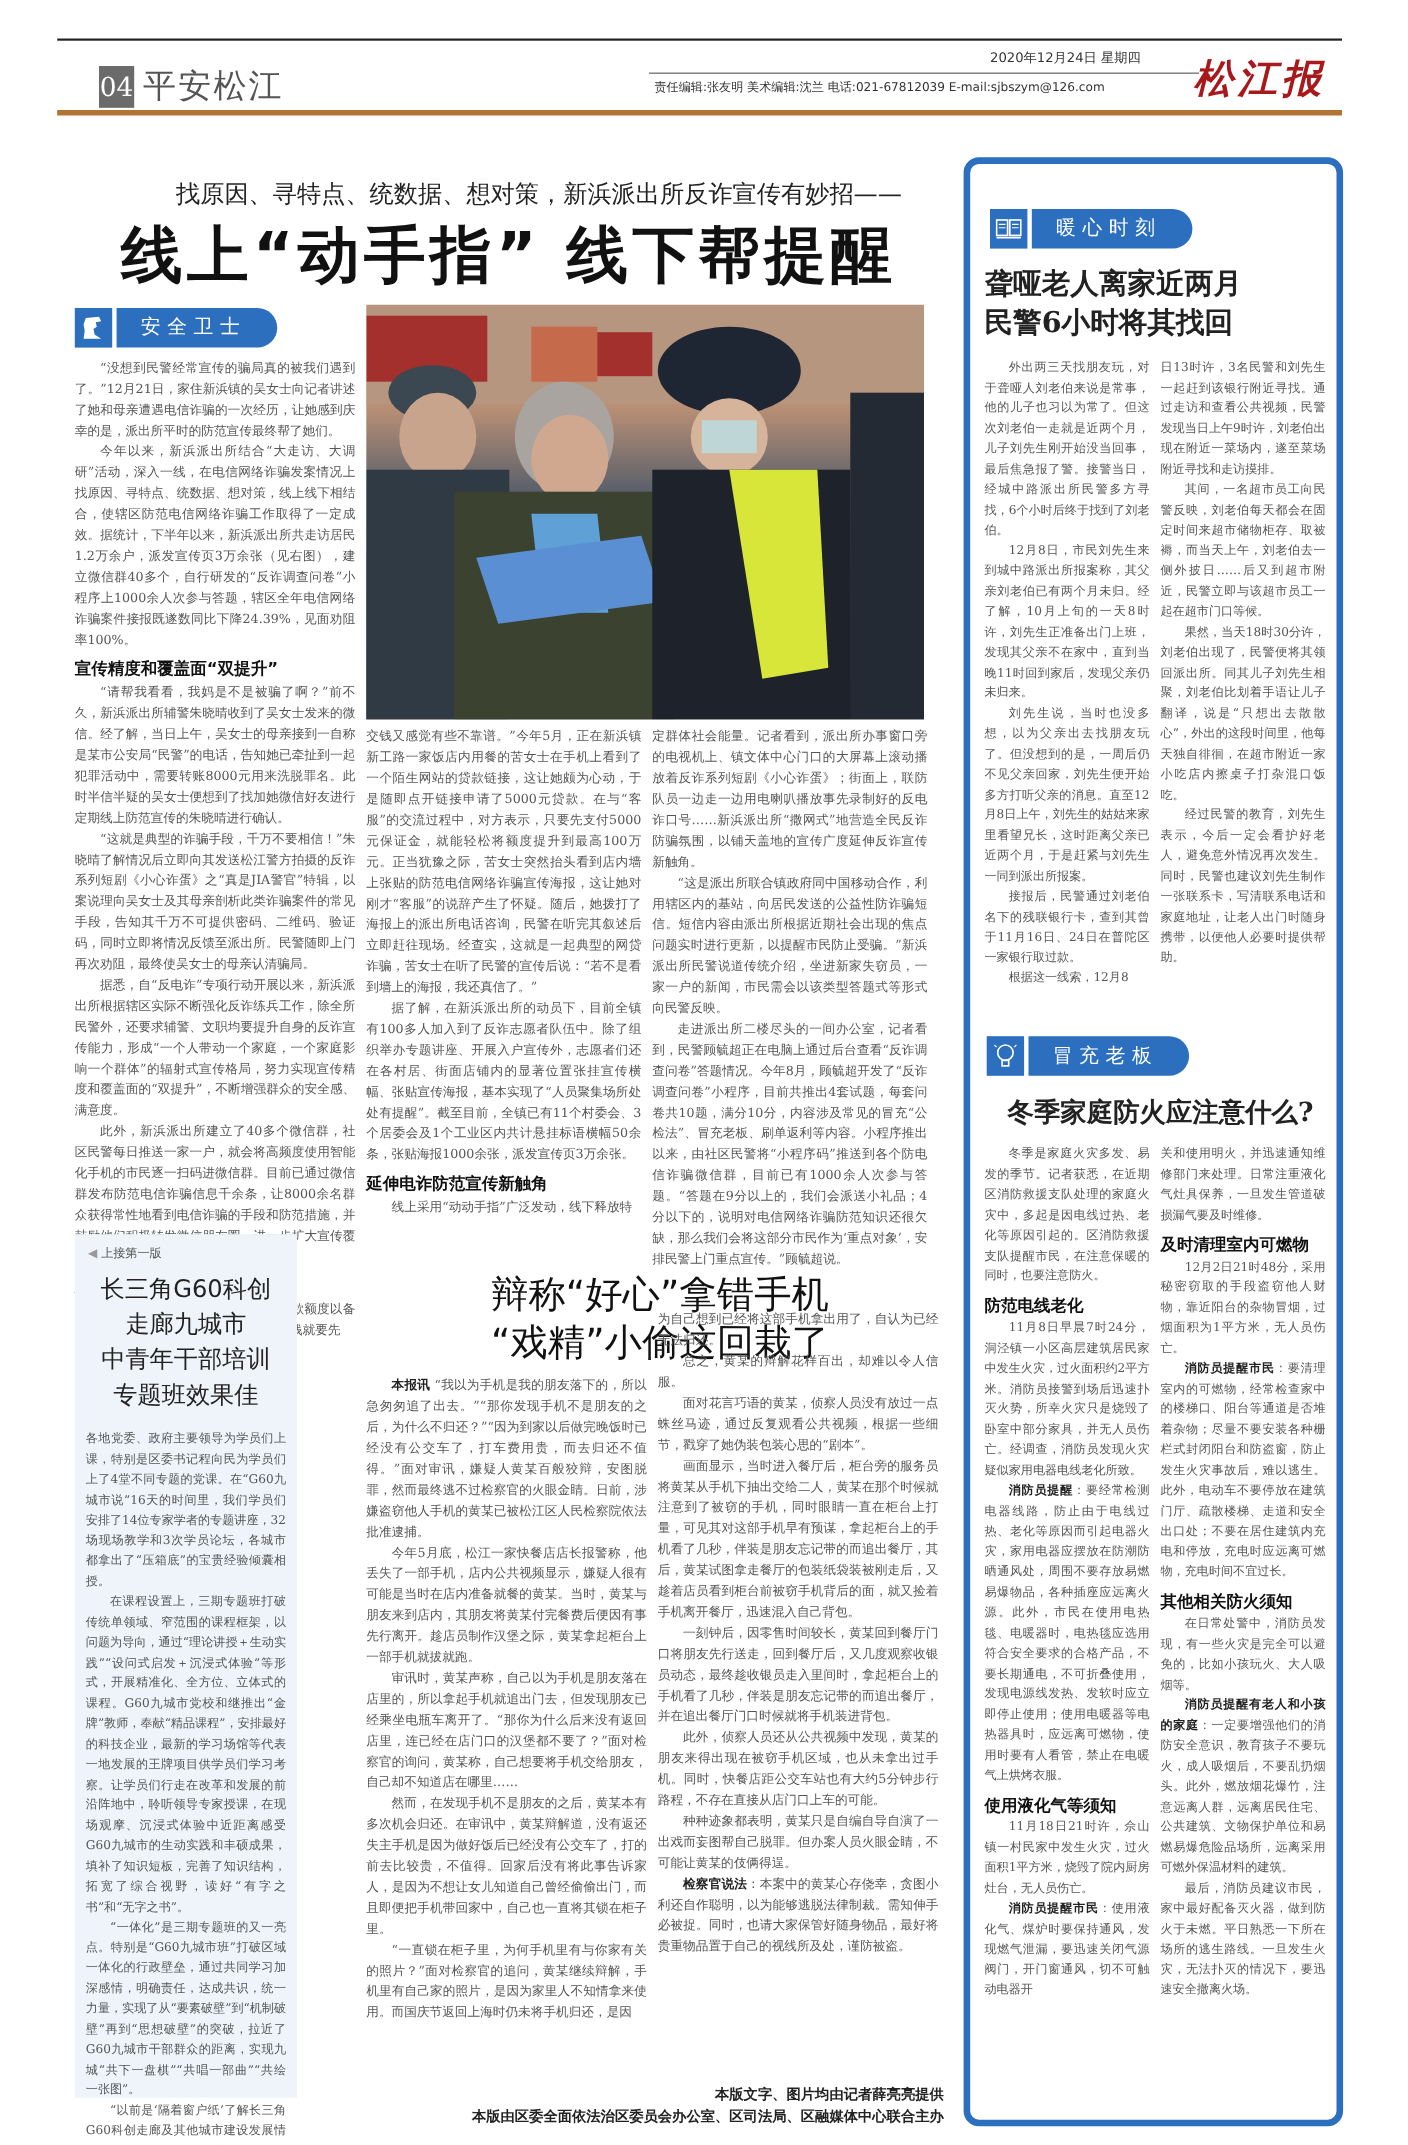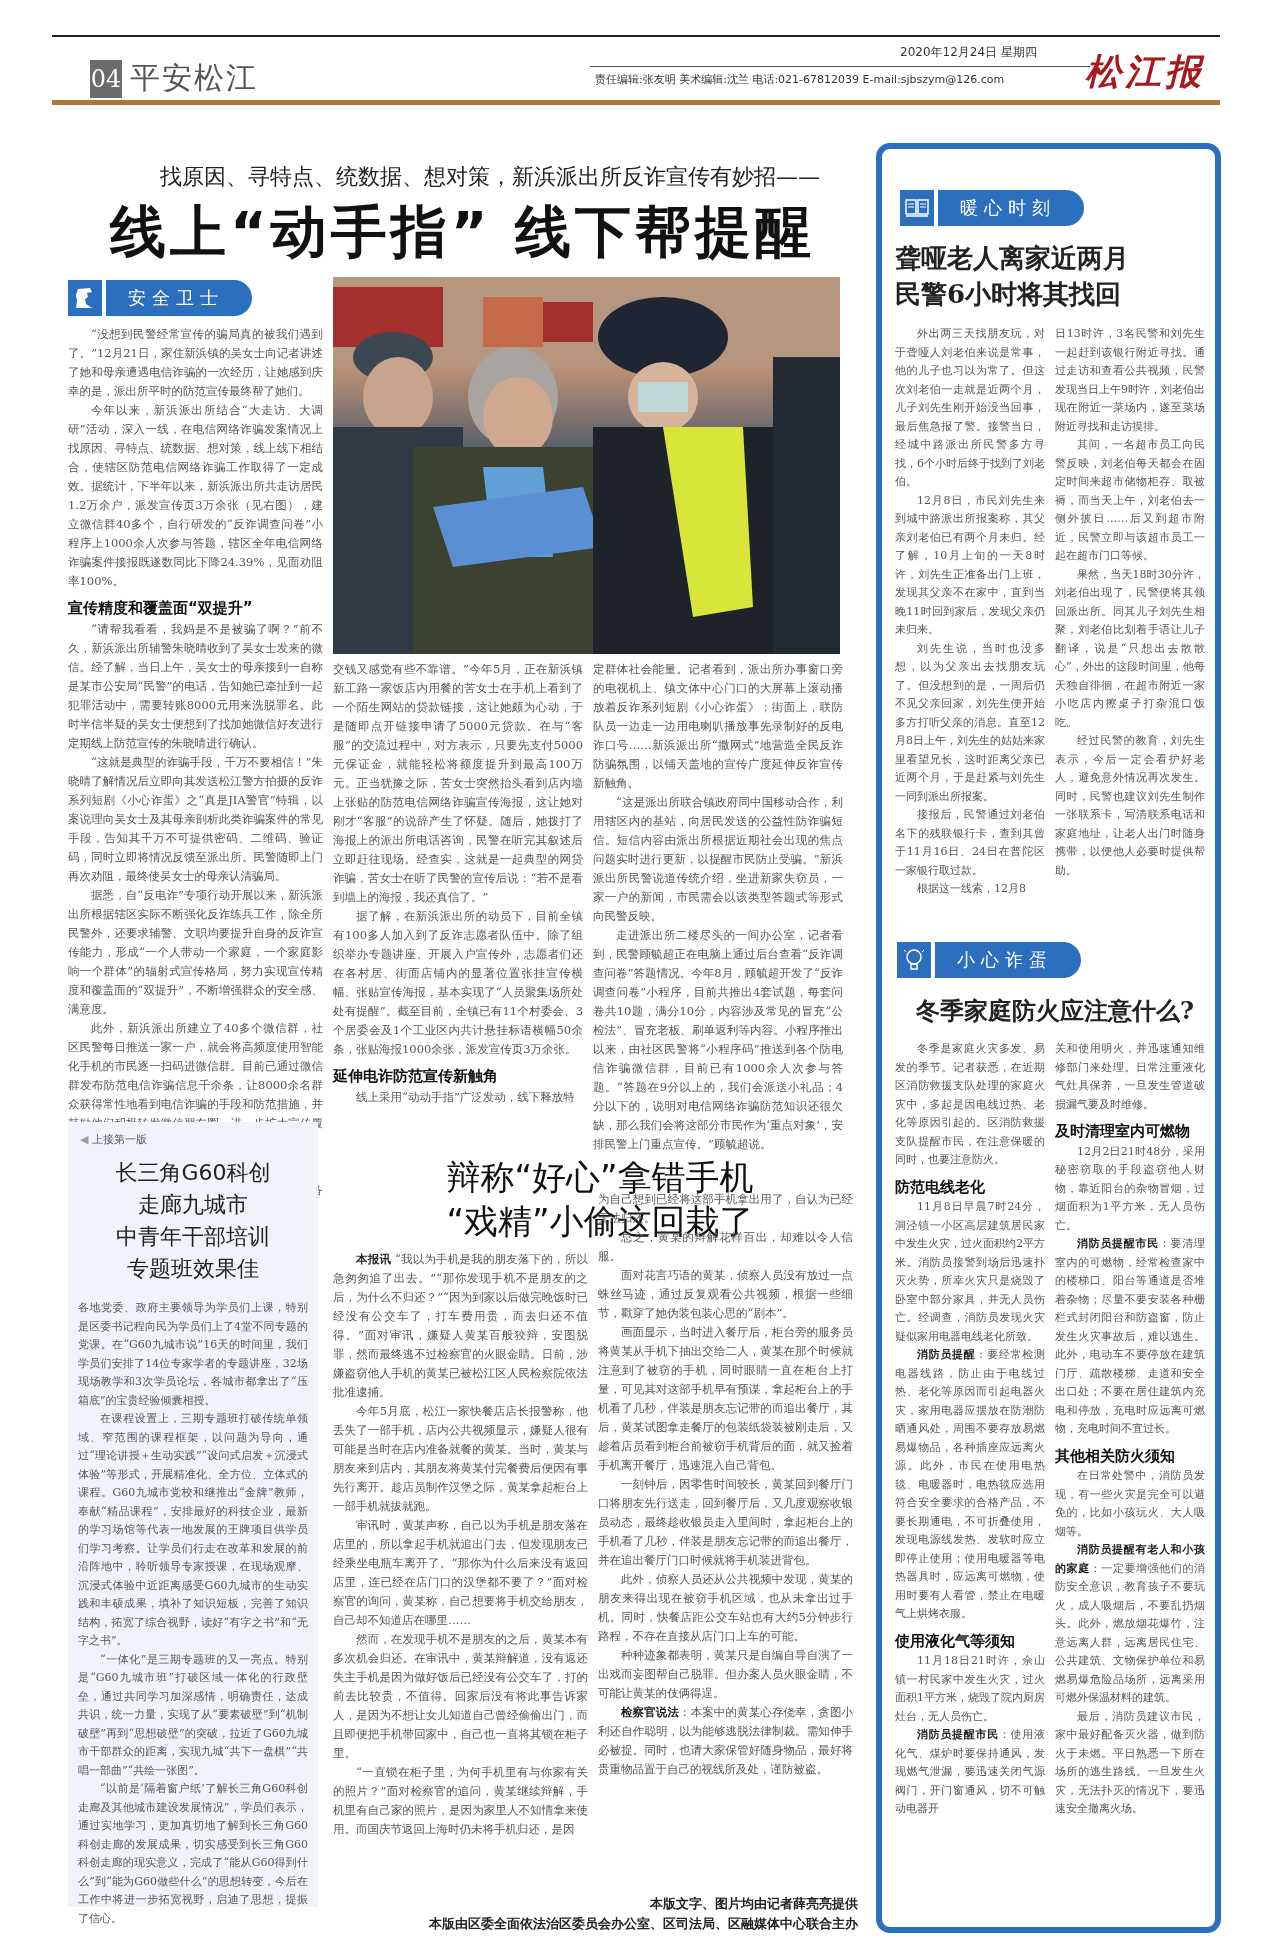--- a/index.html
+++ b/index.html
@@ -16,21 +16,21 @@
 .kicker{left:160px;top:162px;font-size:22px;color:#222;font-family:"DejaVu Sans",sans-serif}
 .headline{left:110px;top:195px;font-size:56px;font-weight:bold;color:#111;font-family:"DejaVu Sans",sans-serif;letter-spacing:4px}
 .tag{display:flex;align-items:flex-start}
 .tag .ico{width:34px;height:36px;background:#2c6fbf;color:#fff;display:flex;align-items:center;justify-content:center;font-size:20px}
 .tag .lbl{margin-left:4px;height:36px;background:#2c6fbf;color:#fff;font-size:18px;padding:0 28px 0 22px;line-height:36px;border-radius:0 18px 18px 0;letter-spacing:6px}
 .col{font-size:11.5px;line-height:19px;color:#555;text-align:justify}
 .col p{text-indent:2em}
 .subh{font-size:15px;font-weight:bold;color:#111;font-family:"DejaVu Sans",sans-serif;margin:8px 0 2px}
 .photo{left:333px;top:277px;width:507px;height:377px;background:linear-gradient(180deg,#c9a890 0%,#b88f75 25%,#5a606a 45%,#2d333c 70%,#1e2229 100%);overflow:hidden}
 .bluebox{left:876px;top:143px;width:345px;height:1790px;border:6px solid #2c6fbf;border-radius:14px;background:#fff}
-.g60box{left:68px;top:1122px;width:250px;height:785px;background:#eef4fa}
+.g60box{left:68px;top:1122px;width:202px;height:785px;background:#eef4fa}
 .credit{font-size:13px;font-weight:bold;color:#222;font-family:"DejaVu Sans",sans-serif;text-align:right}
 </style>
 </head>
 <body>
 
 <div class="abs topline"></div>
 <div class="abs pagenum">04</div>
 <div class="abs section">平安松江</div>
 <div class="abs date">2020年12月24日  星期四</div>
 <div class="abs hdrline"></div>
@@ -179,21 +179,21 @@
 
 <div class="abs tag" style="left:897px;top:942px">
   <div class="ico">
     <svg width="22" height="26" viewBox="0 0 22 26">
         <circle cx="11" cy="10" r="7" fill="none" stroke="#fff" stroke-width="1.5"></circle>
         <rect x="8" y="17" width="6" height="5" fill="none" stroke="#fff" stroke-width="1.5"></rect>
         <line x1="1" y1="3" x2="3" y2="5" stroke="#fff"></line>
         <line x1="21" y1="3" x2="19" y2="5" stroke="#fff"></line>
       </svg>
   </div>
-  <div class="lbl">小心诈蛋</div>
+  <div class="lbl">冒充老板</div>
 </div>
 <div class="abs" style="left:895px;top:995px;width:320px;text-align:center;font-size:24px;font-weight:bold;color:#222">冬季家庭防火应注意什么?</div>
 
 <div class="abs col" style="left:895px;top:1040px;width:150px;font-size:11px;line-height:18.5px">
   <p>冬季是家庭火灾多发、易发的季节。记者获悉，在近期区消防救援支队处理的家庭火灾中，多起是因电线过热、老化等原因引起的。区消防救援支队提醒市民，在注意保暖的同时，也要注意防火。</p>
   <div class="subh">防范电线老化</div>
   <p>11月8日早晨7时24分，洞泾镇一小区高层建筑居民家中发生火灾，过火面积约2平方米。消防员接警到场后迅速扑灭火势，所幸火灾只是烧毁了卧室中部分家具，并无人员伤亡。经调查，消防员发现火灾疑似家用电器电线老化所致。</p>
   <p><b style="color:#222">消防员提醒</b><span>：要经常检测电器线路，防止由于电线过热、老化等原因而引起电器火灾，家用电器应摆放在防潮防晒通风处，周围不要存放易燃易爆物品，各种插座应远离火源。此外，市民在使用电热毯、电暖器时，电热毯应选用符合安全要求的合格产品，不要长期通电，不可折叠使用，发现电源线发热、发软时应立即停止使用；使用电暖器等电热器具时，应远离可燃物，使用时要有人看管，禁止在电暖气上烘烤衣服。</span></p>
   <div class="subh">使用液化气等须知</div>
   <p>11月18日21时许，佘山镇一村民家中发生火灾，过火面积1平方米，烧毁了院内厨房灶台，无人员伤亡。</p>

